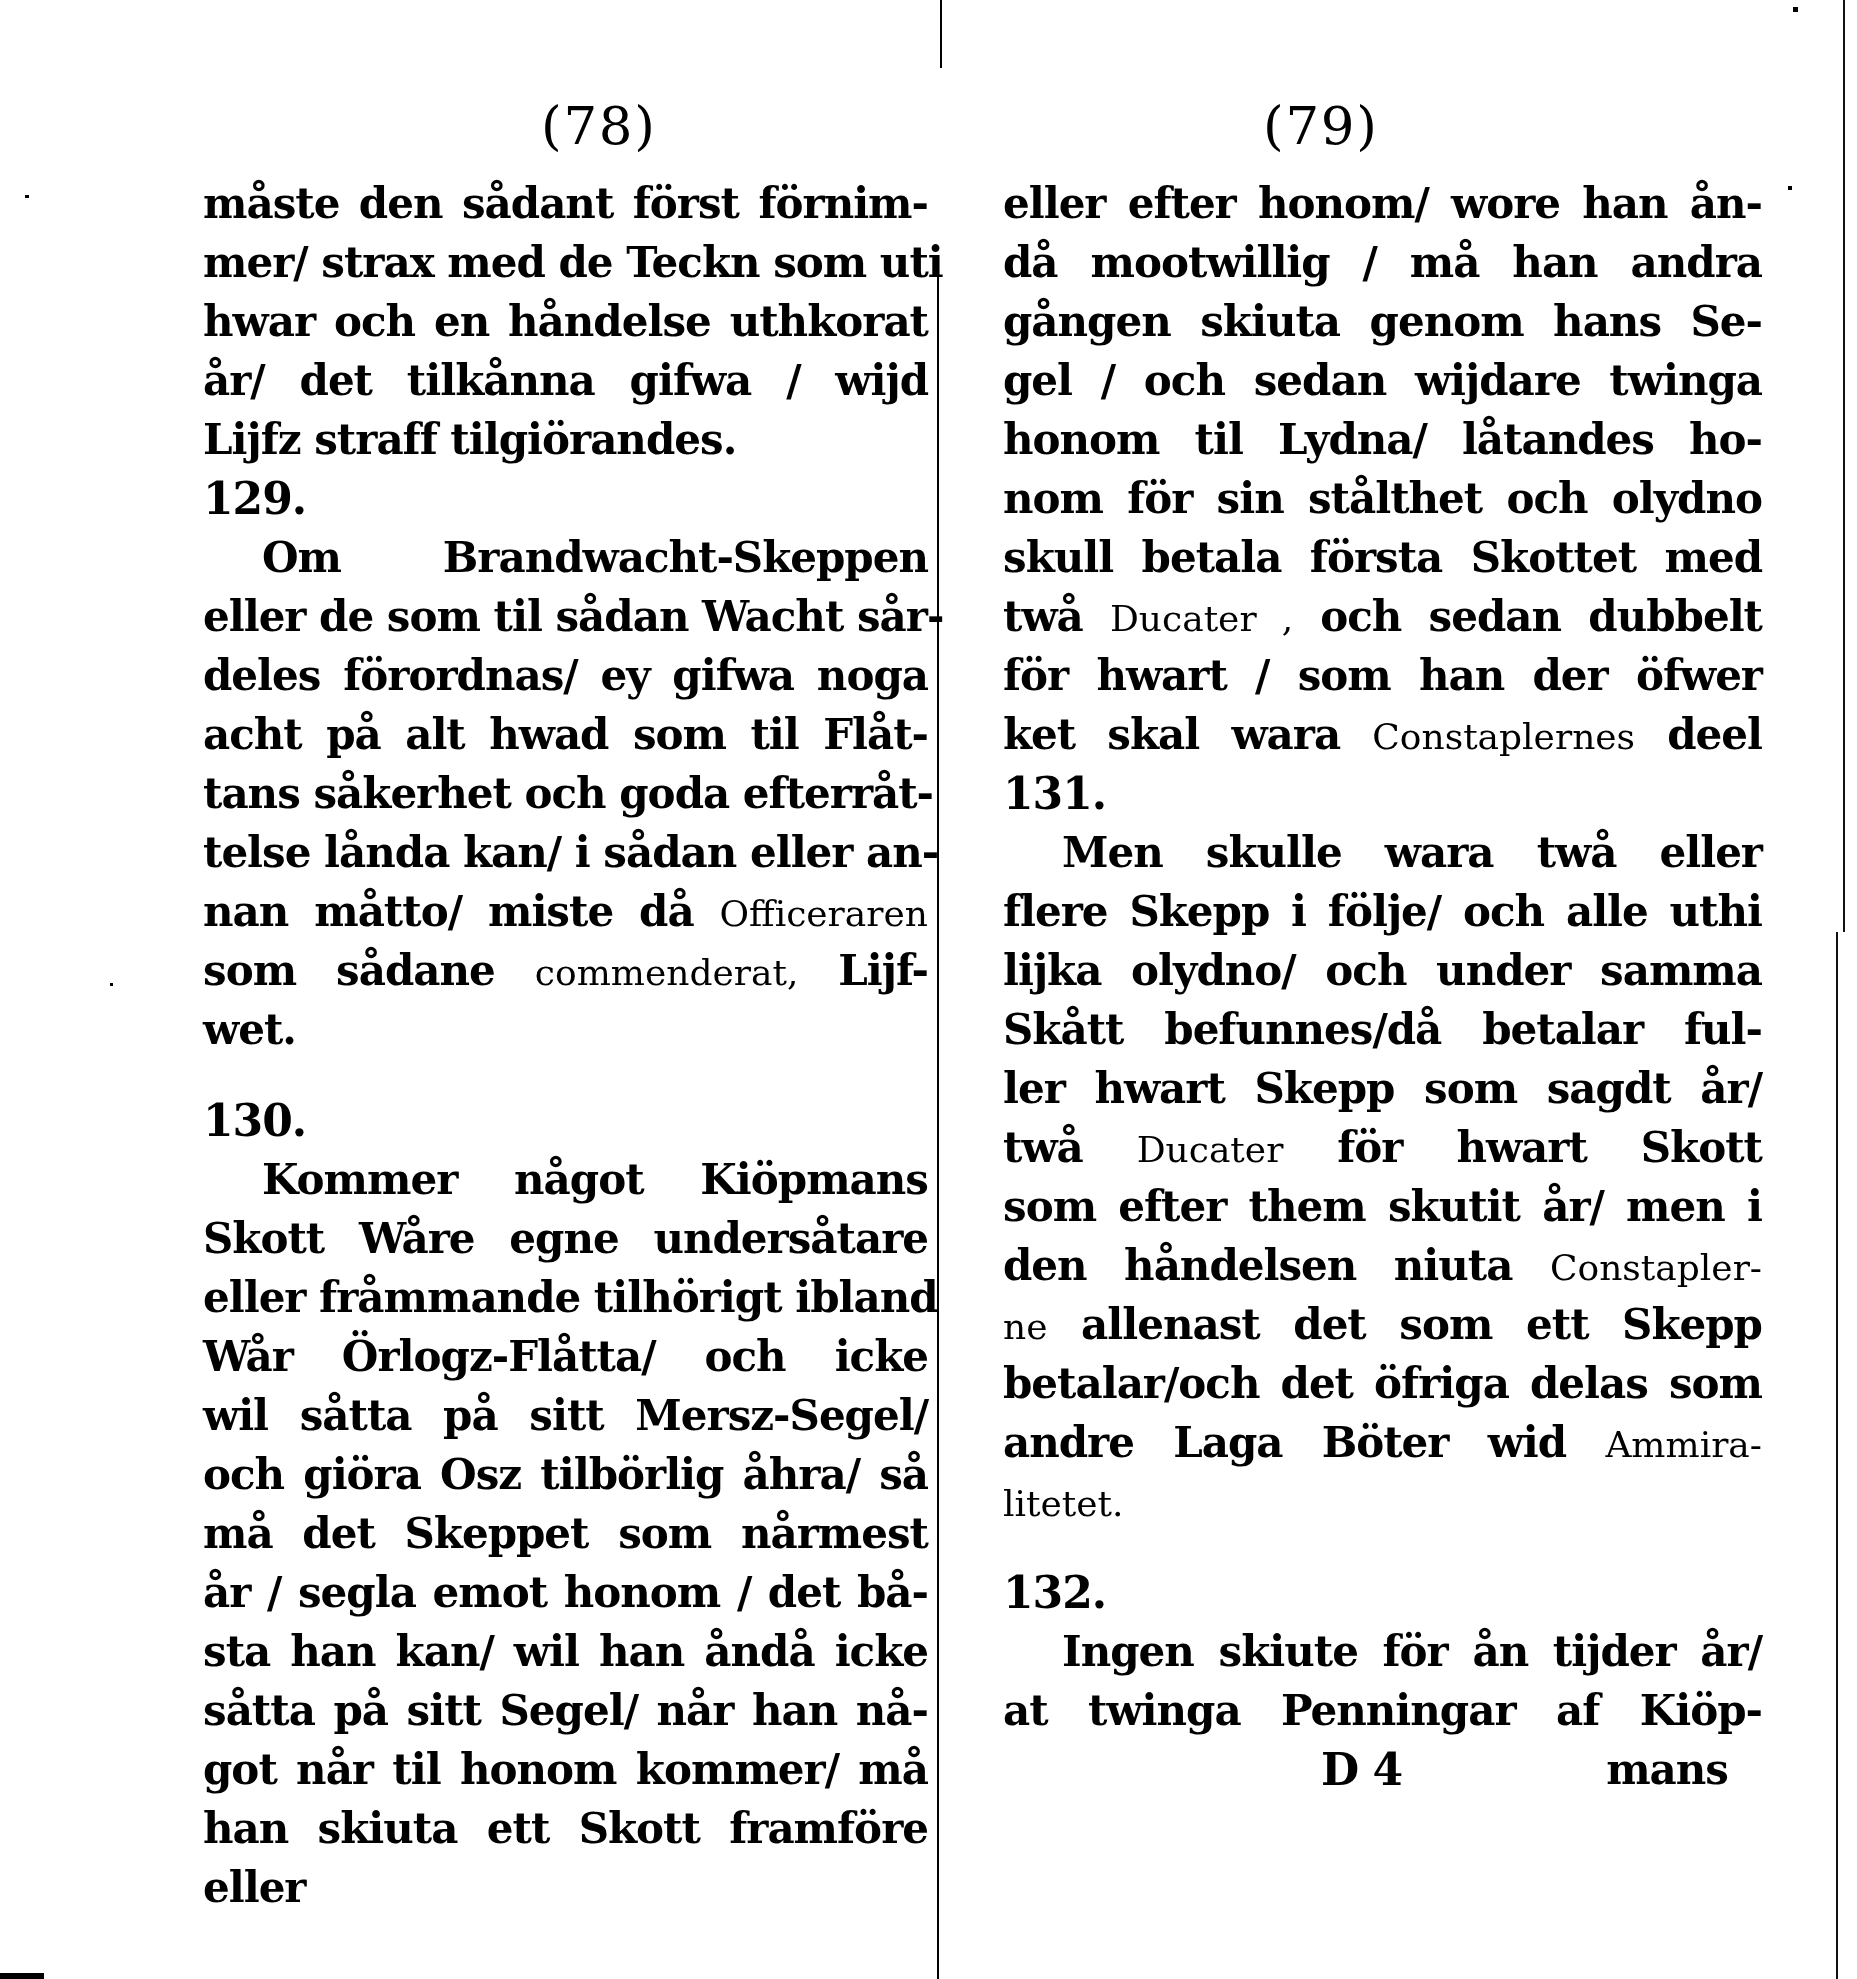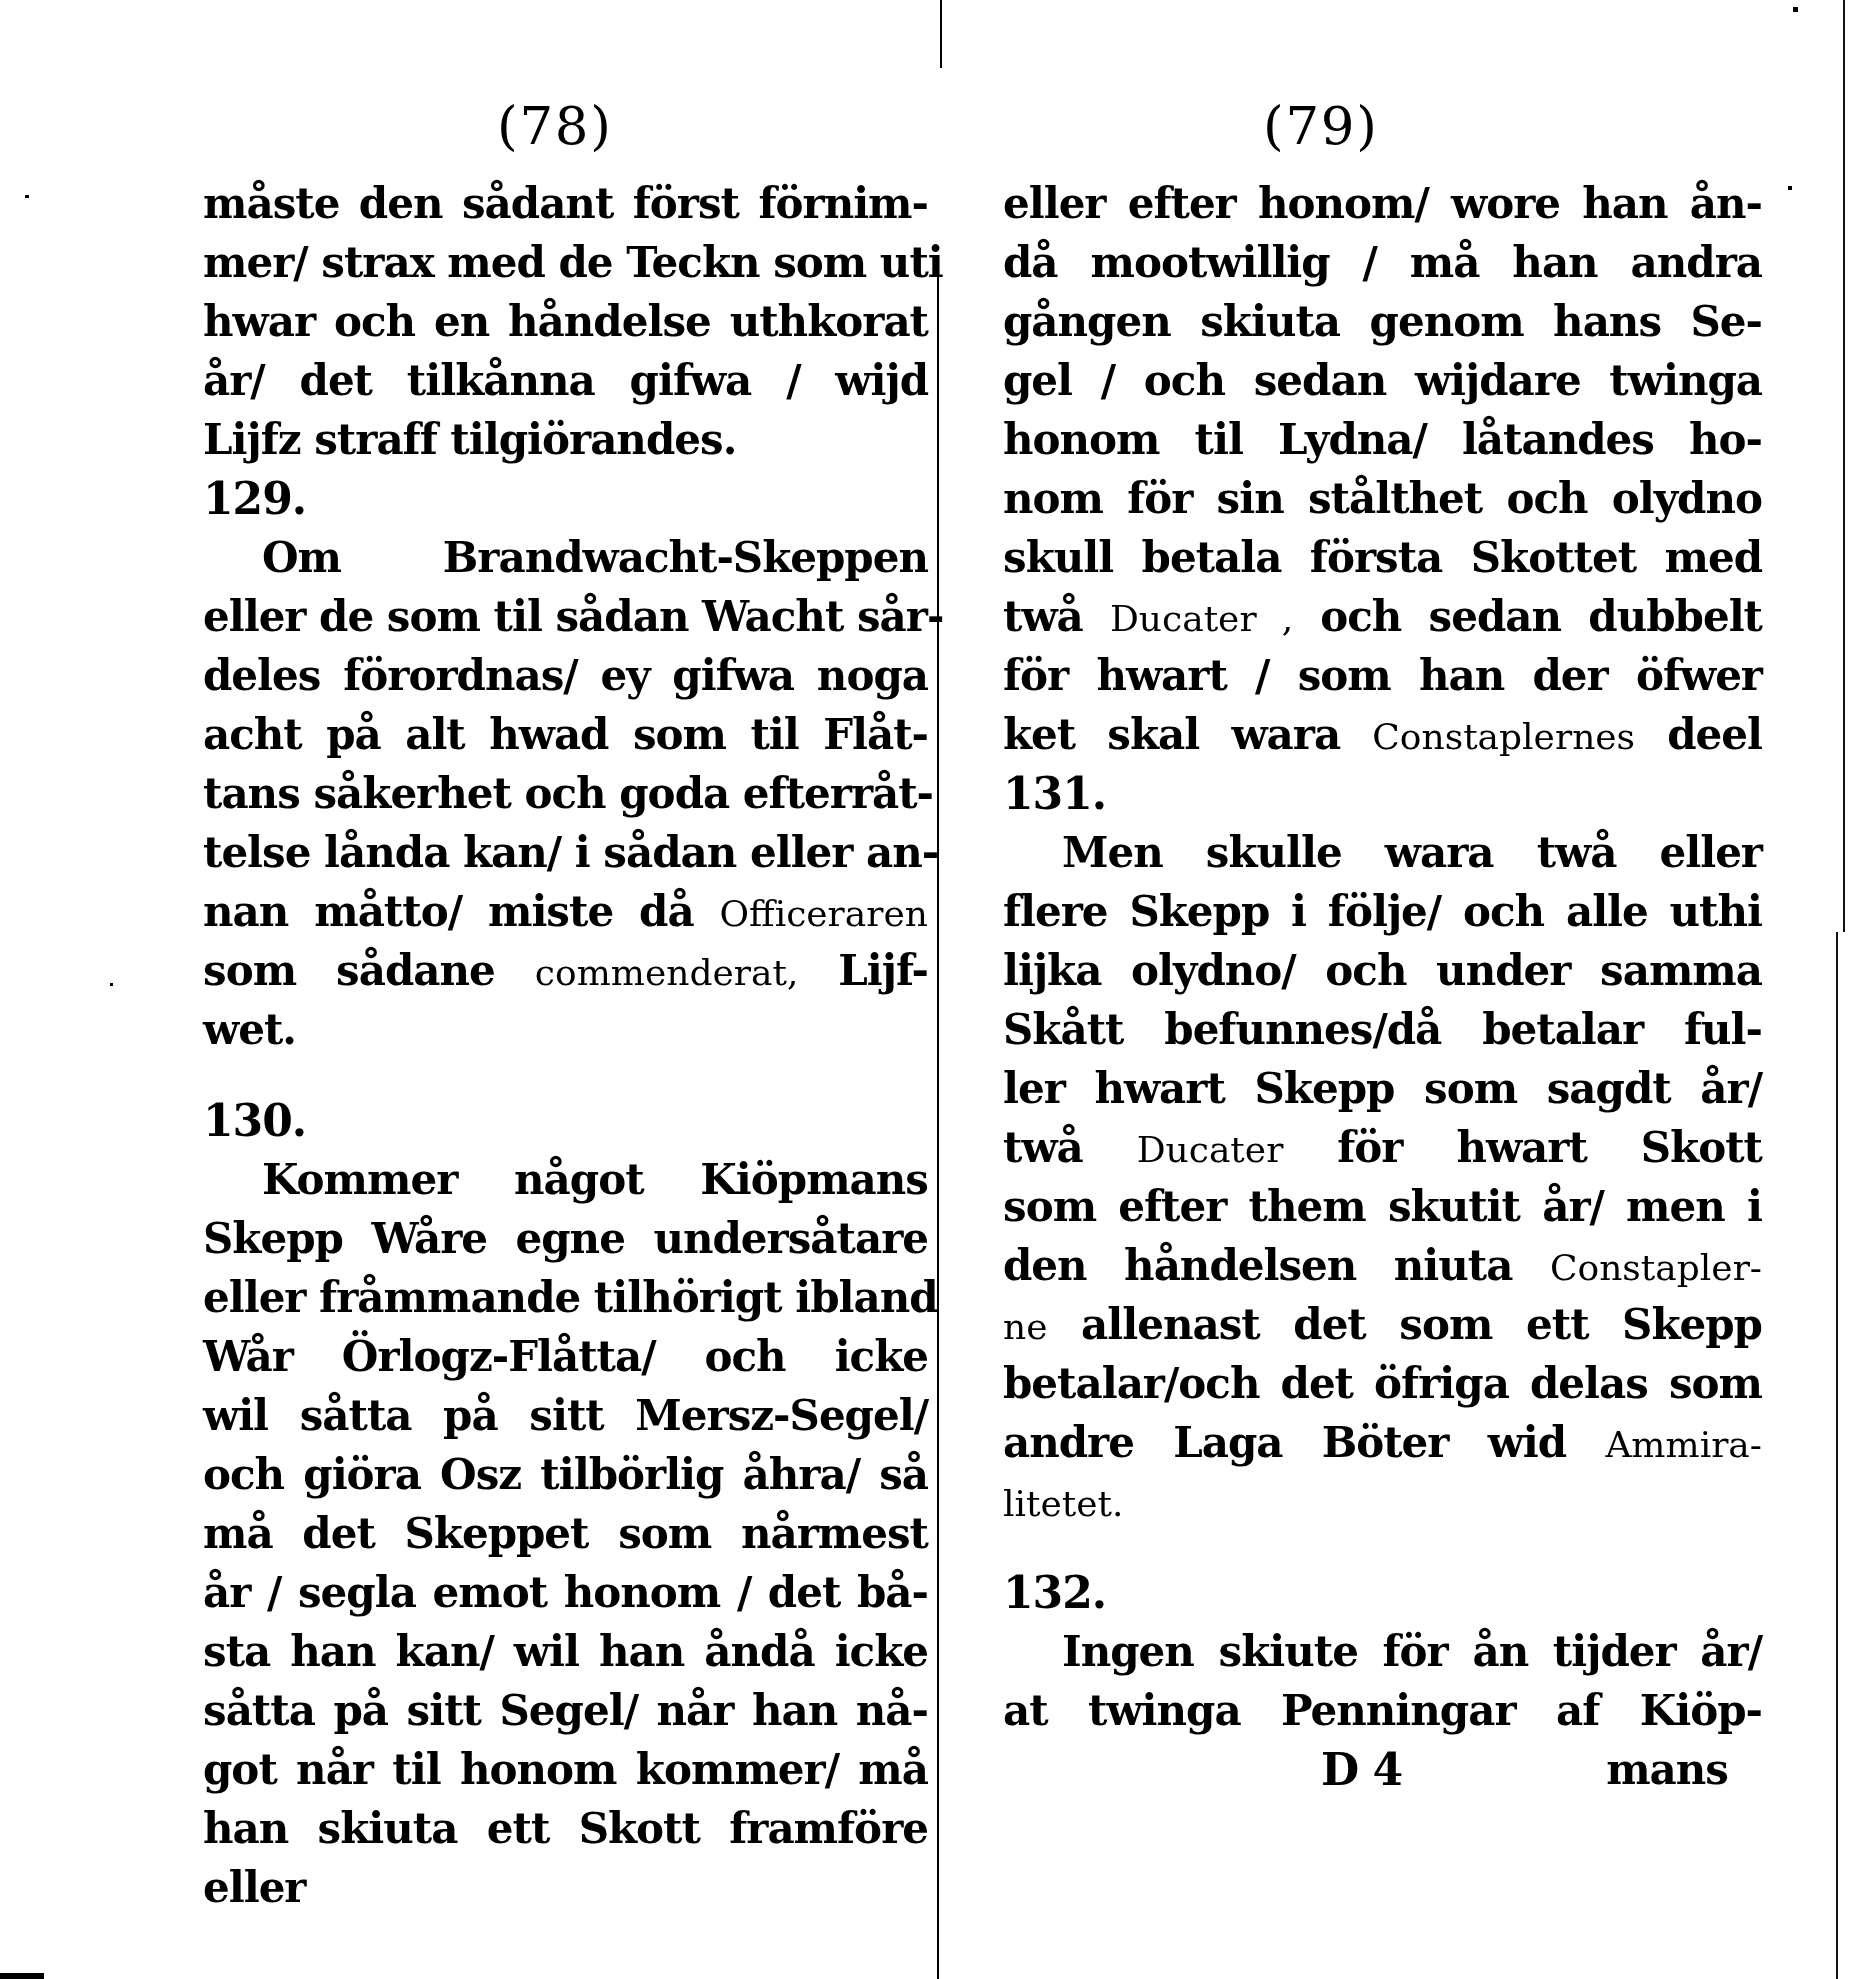--- a/index.html
+++ b/index.html
@@ -30,21 +30,21 @@
   .page-right { left: 941px; width: 917px; }
 
   .folio {
     position: absolute;
     top: 95px;
     font-family: "DejaVu Serif", "Liberation Serif", serif;
     font-size: 53px;
     letter-spacing: 1.7px;
     font-weight: normal;
   }
-  .page-left .folio { left: 497px; }
+  .page-left .folio { left: 541px; }
   .page-right .folio { left: 322px; }
 
   .textblock {
     position: absolute;
     top: 174px;
     font-family: "DejaVu Serif", "Liberation Serif", serif;
     font-weight: bold;
     font-size: 42px;
     line-height: 59px;
     letter-spacing: -1px;
@@ -147,21 +147,21 @@
       <span class="line just">acht på alt hwad som til Flåt-</span>
       <span class="line just">tans såkerhet och goda efterråt-</span>
       <span class="line just">telse lånda kan/ i sådan eller an-</span>
       <span class="line just">nan måtto/ miste då <span class="roman">Officeraren</span></span>
       <span class="line just">som sådane <span class="roman">commenderat,</span> Lijf-</span>
       <span class="line">wet.</span>
 
       <span class="spacer"></span>
       <span class="sec-num">130.</span>
       <span class="line just indent">Kommer  något  Kiöpmans</span>
-      <span class="line just">Skepp Wåre egne undersåtare</span>
+      <span class="line just">Skott Wåre egne undersåtare</span>
       <span class="line just">eller fråmmande tilhörigt ibland</span>
       <span class="line just">Wår Örlogz-Flåtta/  och icke</span>
       <span class="line just">wil såtta på sitt Mersz-Segel/</span>
       <span class="line just">och giöra Osz tilbörlig åhra/ så</span>
       <span class="line just">må det Skeppet  som nårmest</span>
       <span class="line just">år / segla emot honom / det bå-</span>
       <span class="line just">sta han kan/ wil  han åndå icke</span>
       <span class="line just">såtta på sitt Segel/ når han nå-</span>
       <span class="line just">got når til honom kommer/ må</span>
       <span class="line just">han skiuta ett Skott  framföre</span>

